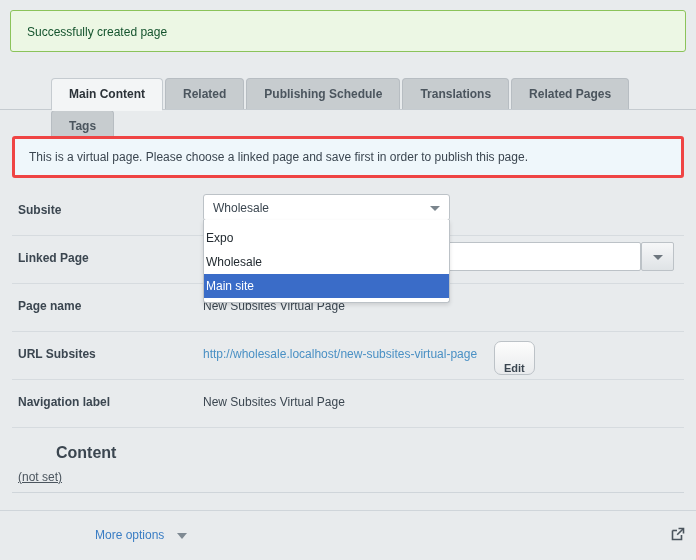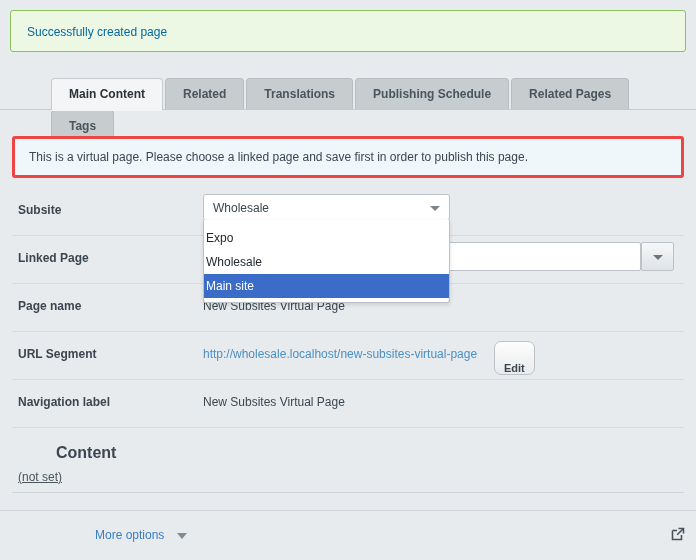--- a/index.html
+++ b/index.html
@@ -22,21 +22,21 @@
     padding: 10px 10px 0 10px;
   }
   .banner {
     background: #ecf7e4;
     border: 1px solid #8bc35a;
     border-radius: 3px;
     height: 42px;
     line-height: 42px;
     padding: 0 16px;
     font-size: 12px;
-    color: #0369a1;
+    color: #14532d;
     box-sizing: border-box;
   }
 
   
   .tabs {
     position: relative;
     margin-top: 26px;
     height: 32px;
     padding-left: 51px;
     box-sizing: border-box;
@@ -358,22 +358,22 @@
 </head>
 <body>
 
 <div class="banner-wrap">
   <div class="banner">Successfully created page</div>
 </div>
 
 <div class="tabs">
   <div class="tab active">Main Content</div>
   <div class="tab">Related</div>
+  <div class="tab">Publishing Schedule</div>
   <div class="tab">Translations</div>
-  <div class="tab">Publishing Schedule</div>
   <div class="tab">Related Pages</div>
   <div class="tab">Tags</div>
   <div class="tabs-underline"></div>
 </div>
 
 <div class="panel">
 
   <div class="infobox">This is a virtual page. Please choose a linked page and save first in order to publish this page.</div>
 
   <div class="form-rows">
@@ -400,21 +400,21 @@
         </div>
       </div>
     </div>
 
     <div class="row">
       <div class="label">Page name</div>
       <div class="value">New Subsites Virtual Page</div>
     </div>
 
     <div class="row">
-      <div class="label">URL Segment</div>
+      <div class="label">URL Subsites</div>
       <div class="value">
         <a class="url-link" href="#">http://wholesale.localhost/new-subsites-virtual-page</a>
       </div>
       <div class="edit-btn">Edit</div>
     </div>
 
     <div class="row">
       <div class="label">Navigation label</div>
       <div class="value">New Subsites Virtual Page</div>
     </div>

